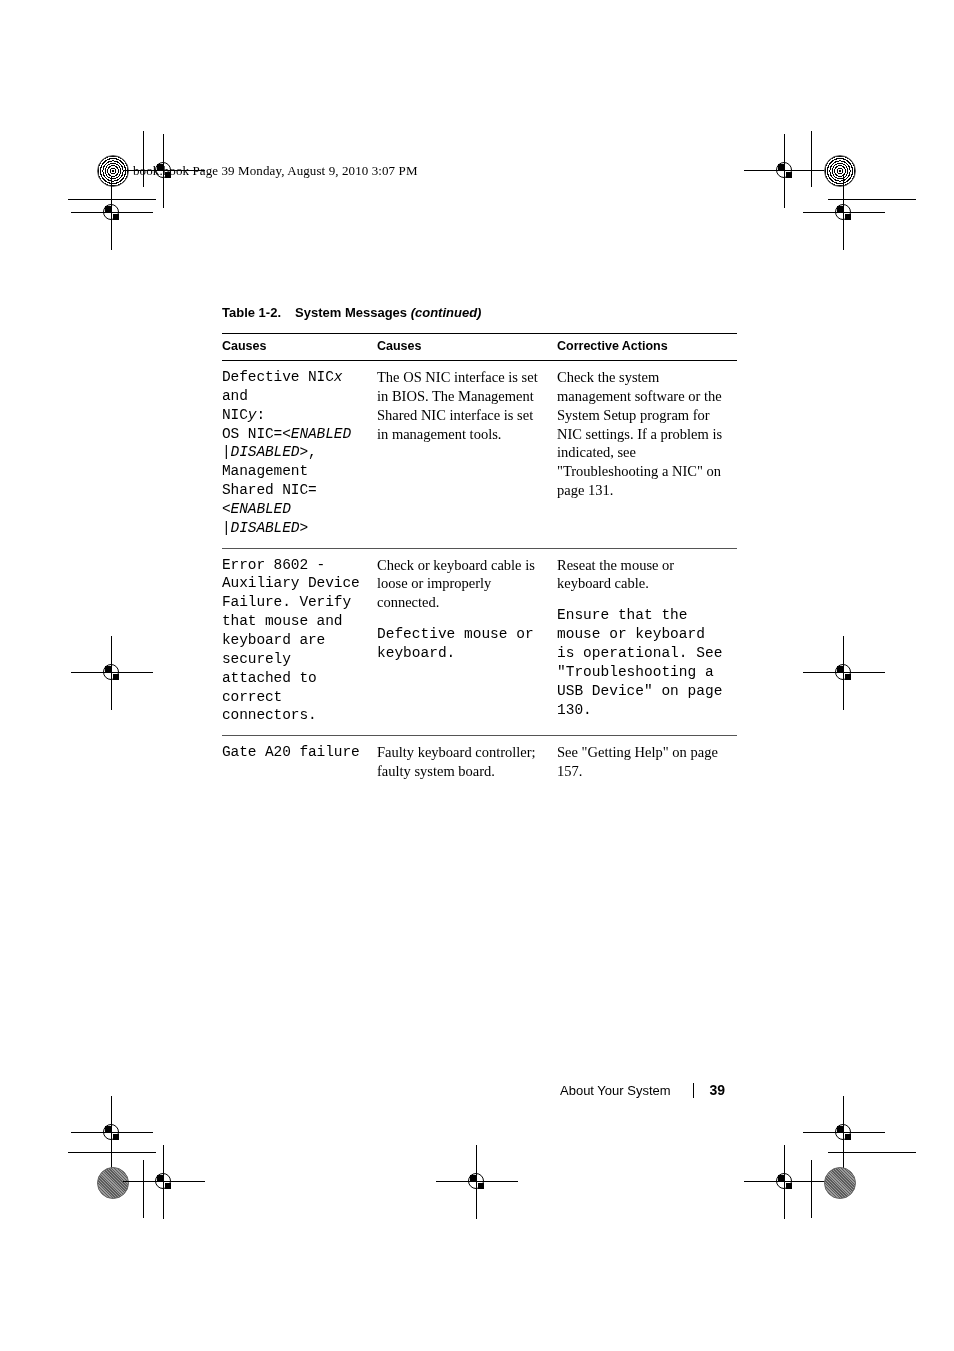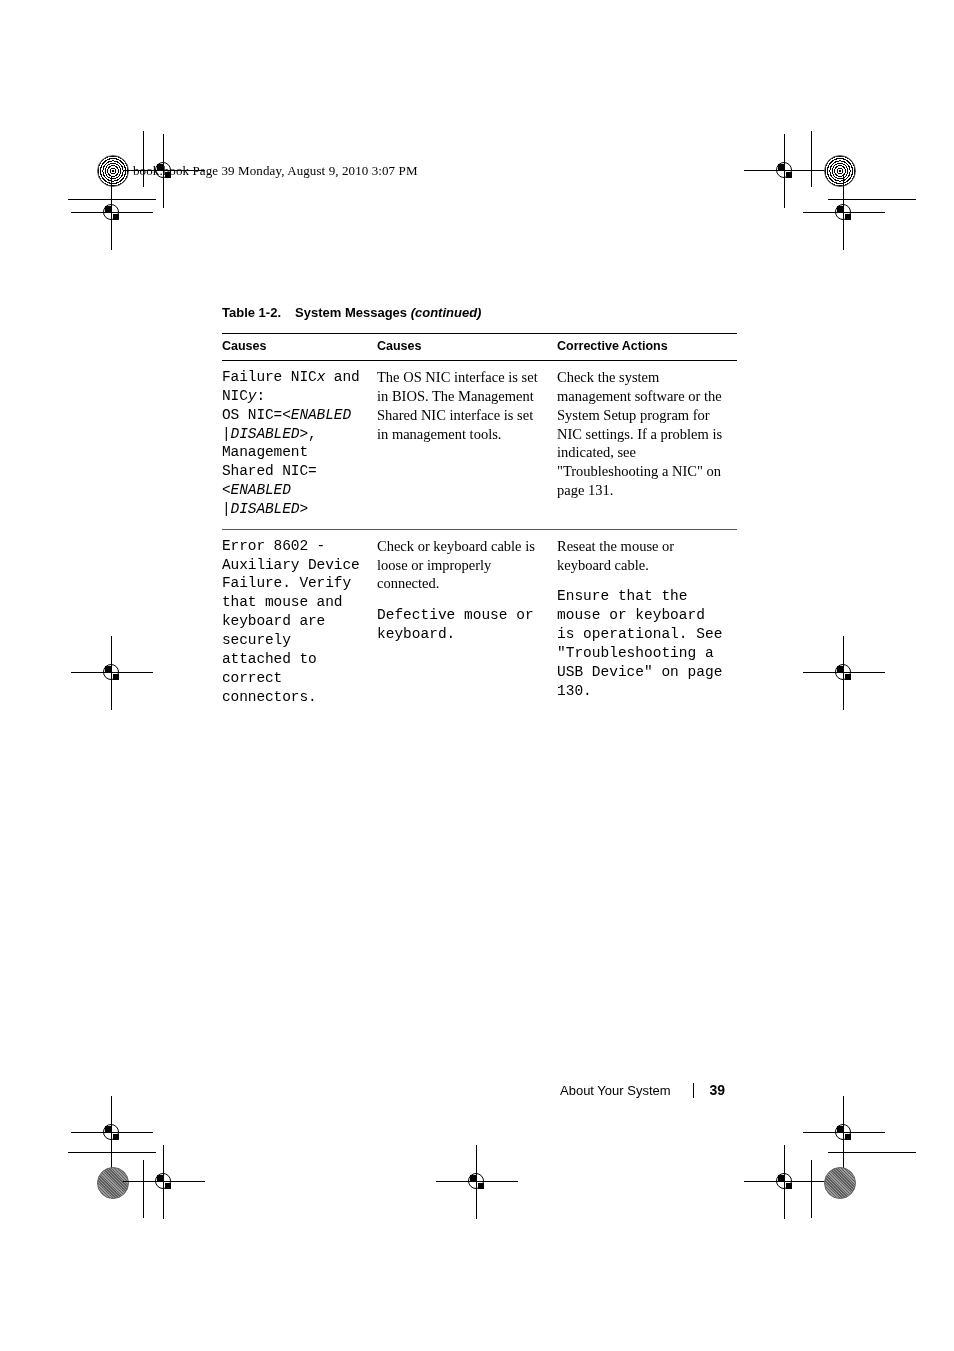--- a/index.html
+++ b/index.html
@@ -294,41 +294,50 @@
     <thead>
       <tr>
         <th>Causes</th>
         <th>Causes</th>
         <th>Corrective Actions</th>
       </tr>
     </thead>
     <tbody>
 
       <tr class="rowsep" style="border-top:none;">
-        <td class="mono" style="border-top:none;"><span>Failure NIC</span><i>x</i><span> and</span><br><span>NIC</span><i>y</i><span>:</span><br><span>OS NIC=&lt;</span><i>ENABLED</i><br><span>|</span><i>DISABLED</i><span>&gt;,</span><br><span>Management</span><br><span>Shared NIC=</span><br><span>&lt;</span><i>ENABLED</i><br><span>|</span><i>DISABLED</i><span>&gt;</span></td>
+        <td class="mono" style="border-top:none;"><span>Defective NIC</span><i>x</i><span> and</span><br><span>NIC</span><i>y</i><span>:</span><br><span>OS NIC=&lt;</span><i>ENABLED</i><br><span>|</span><i>DISABLED</i><span>&gt;,</span><br><span>Management</span><br><span>Shared NIC=</span><br><span>&lt;</span><i>ENABLED</i><br><span>|</span><i>DISABLED</i><span>&gt;</span></td>
         <td class="prose" style="border-top:none;">
           <p>The OS NIC interface is set in BIOS. The Management Shared NIC interface is set in management tools.</p>
         </td>
         <td class="prose" style="border-top:none;">
           <p>Check the system management software or the System Setup program for NIC settings. If a problem is indicated, see "Troubleshooting a NIC" on page 131.</p>
         </td>
       </tr>
 
       <tr class="rowsep">
         <td class="mono">Error 8602 - Auxiliary Device Failure. Verify that mouse and keyboard are securely attached to correct connectors.</td>
         <td class="prose">
           <p>Check or keyboard cable is loose or improperly connected.</p>
           <p>Defective mouse or keyboard.</p>
         </td>
         <td class="prose">
           <p>Reseat the mouse or keyboard cable.</p>
           <p>Ensure that the mouse or keyboard is operational. See "Troubleshooting a USB Device" on page 130.</p>
         </td>
       </tr>
 
+      <tr class="rowsep">
+        <td class="mono">Gate A20 failure</td>
+        <td class="prose">
+          <p>Faulty keyboard controller; faulty system board.</p>
+        </td>
+        <td class="prose">
+          <p>See "Getting Help" on page 157.</p>
+        </td>
+      </tr>
 
     </tbody>
   </table>
 </div>
 
 <div class="footer">
   <span class="fname">About Your System</span>
   <span class="fbar"></span>
   <span class="fpage">39</span>
 </div>

